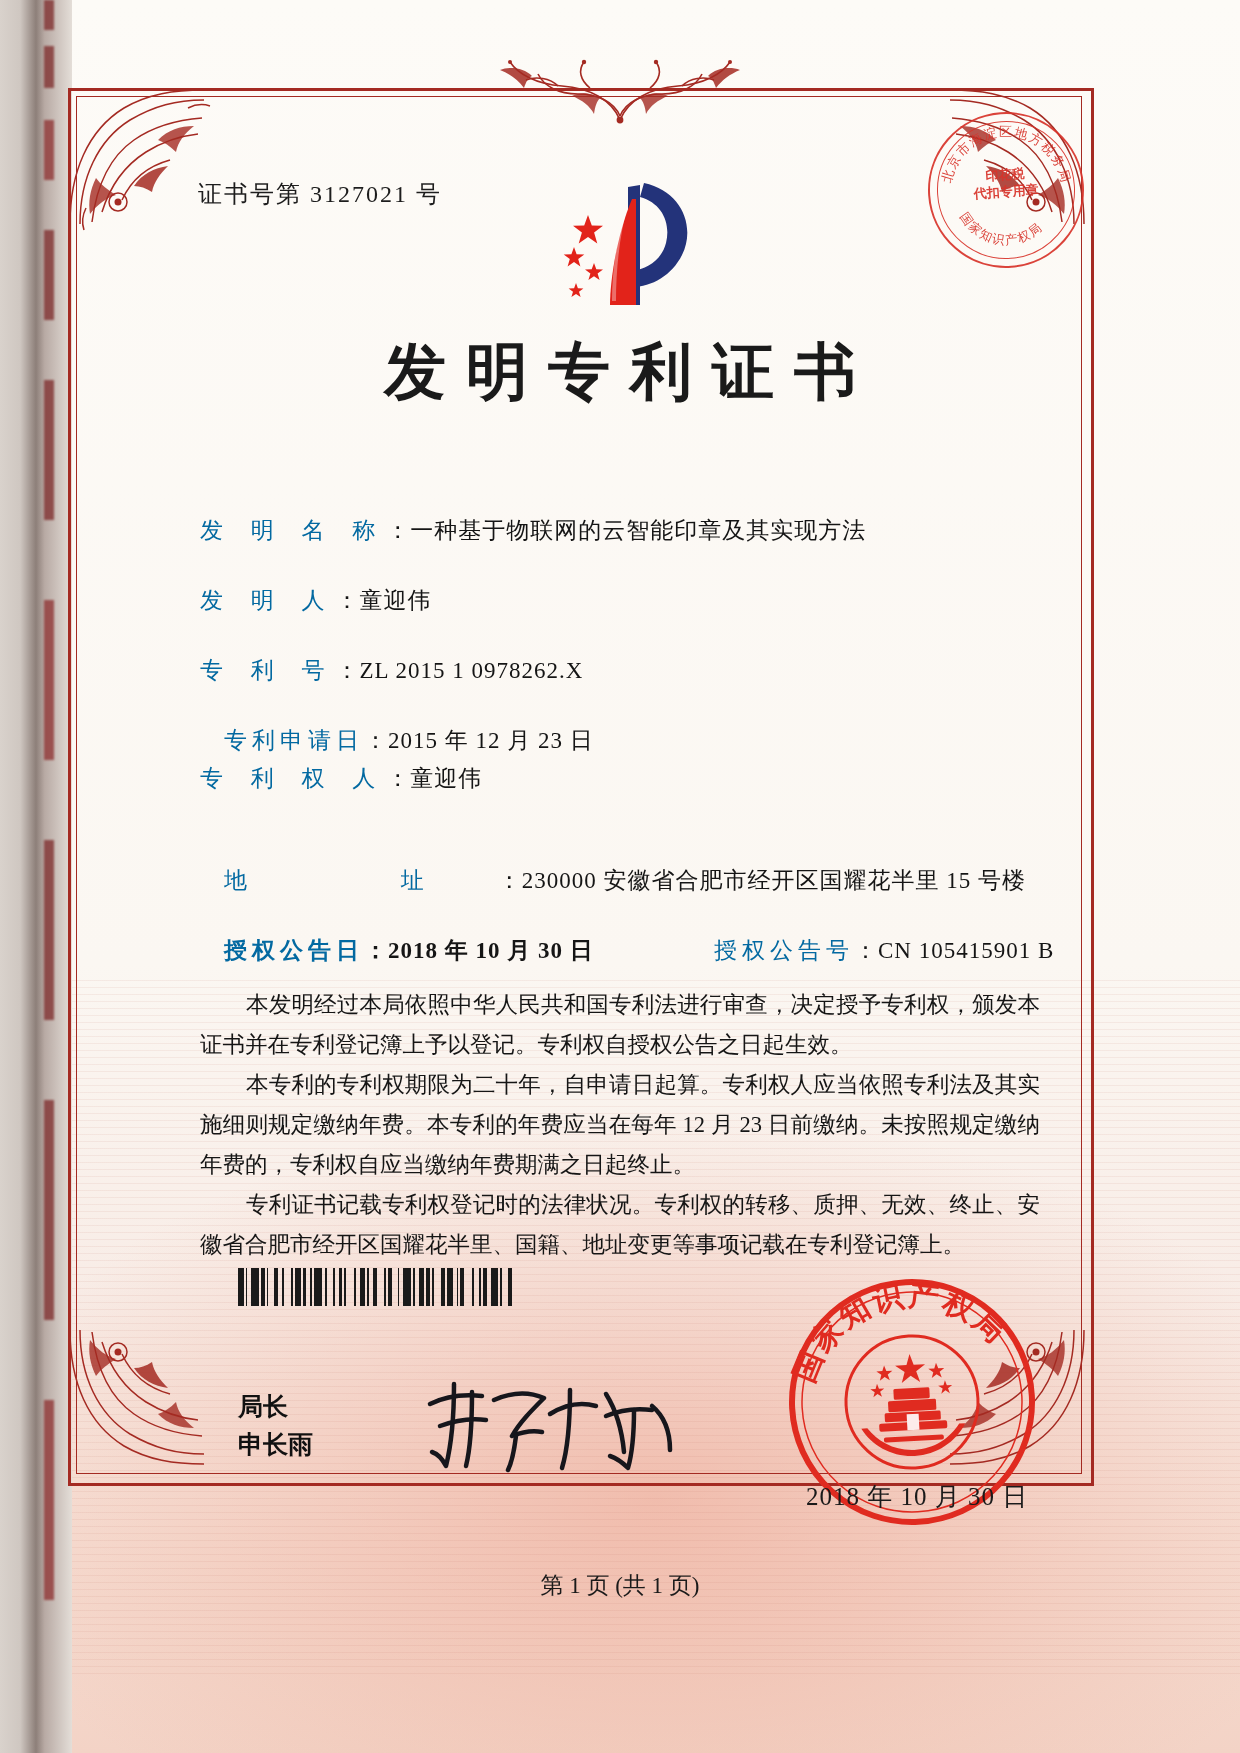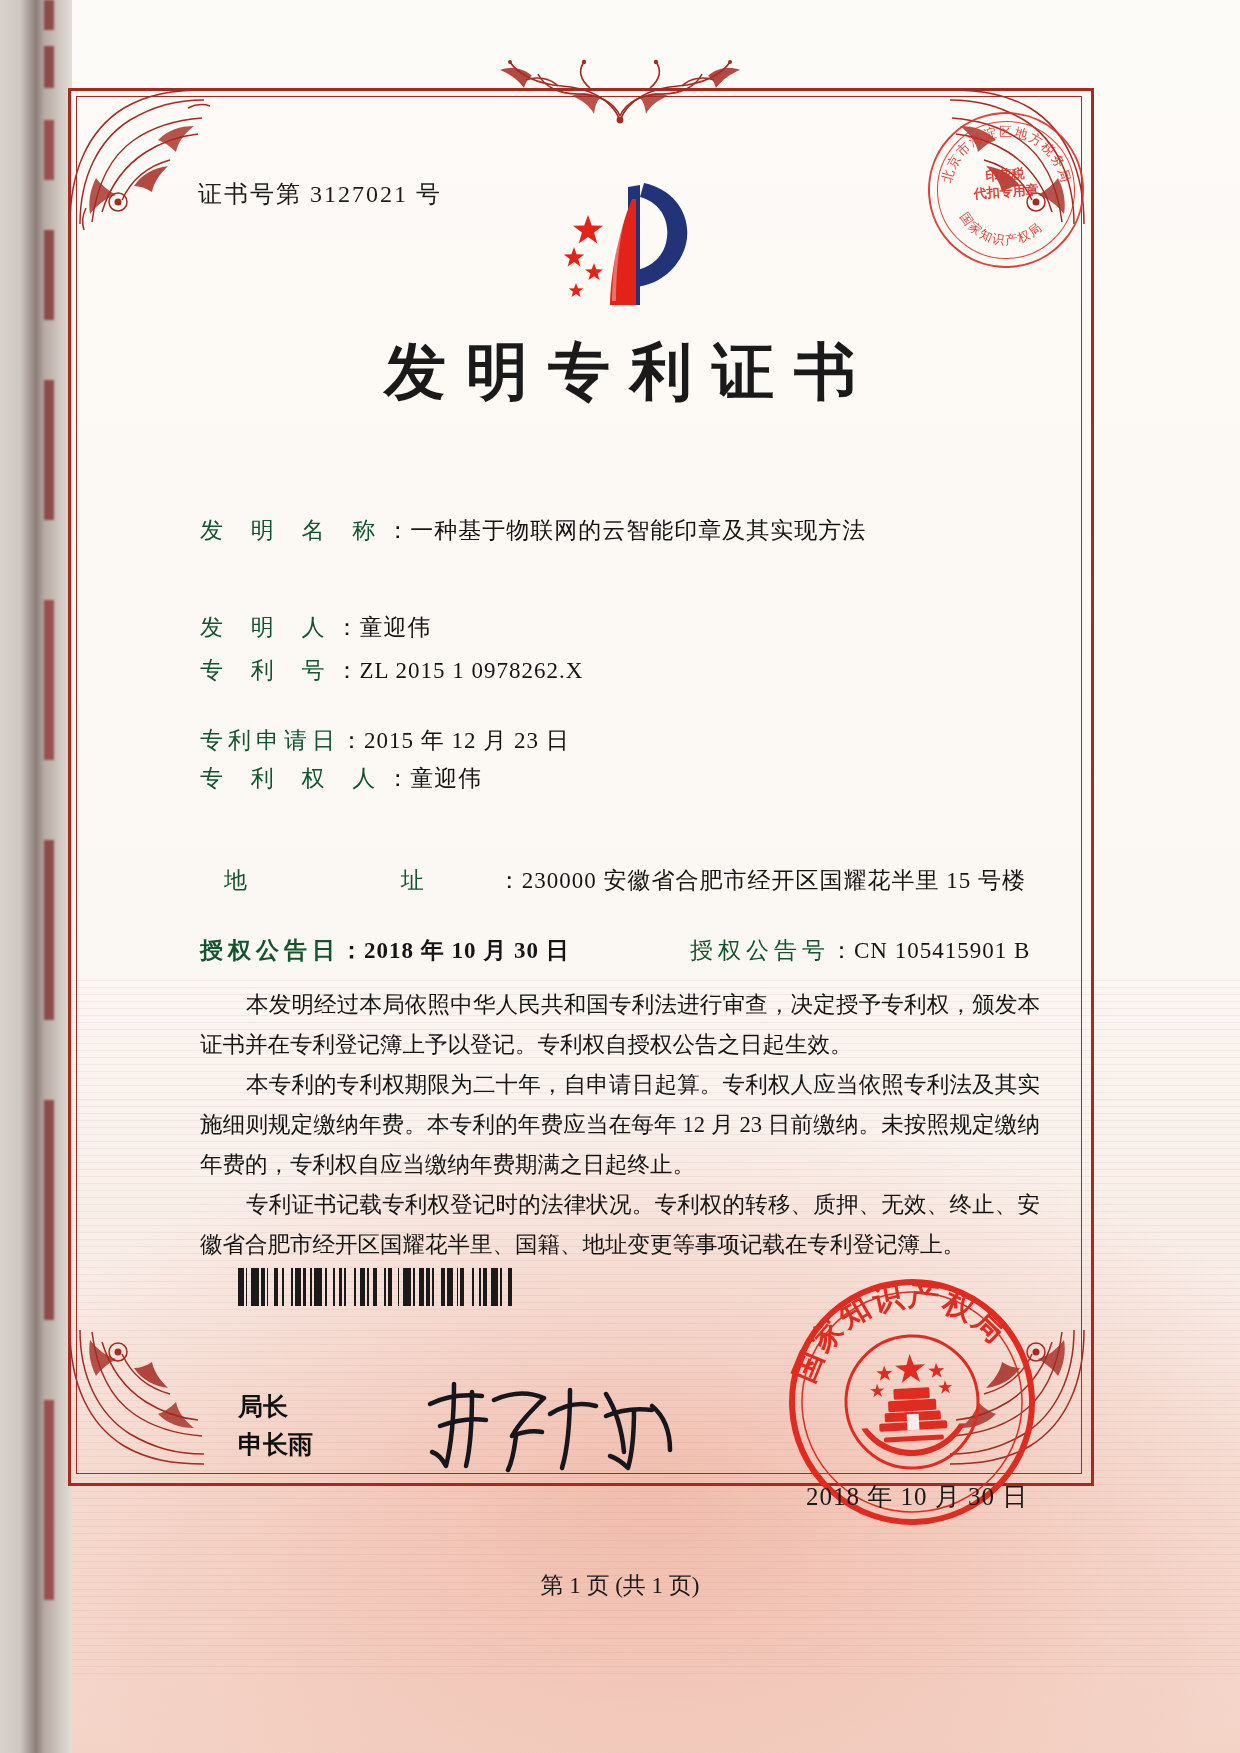--- a/index.html
+++ b/index.html
@@ -169,31 +169,31 @@
   
   .field {
     position: absolute;
     left: 200px;
     font-size: 23px;
     color: #151515;
     white-space: nowrap;
   }
   .field .lbl {
     display: inline-block;
-    color: #14532d;
+    color: #0369a1;
   }
   .field .val {
     display: inline-block;
   }
   .sp3 { letter-spacing: 11px; }
-  .sp2 { letter-spacing: 5px; }
+  .sp2 { letter-spacing: 5px; margin-left: 24px; }
   .sp1 { letter-spacing: 1px; }
 
   #f1 { top: 515px; }
-  #f2 { top: 585px; margin-top: 27px; }
+  #f2 { top: 585px; }
   #f3 { top: 655px; }
   #f4 { top: 725px; }
   #f5 { top: 763px; }
   #f6 { top: 865px; margin-left: 24px; }
   #f7 { top: 935px; font-weight: bold; }
   #f7b { left: 690px; top: 935px; }
 
   
   .para {
     position: absolute;

